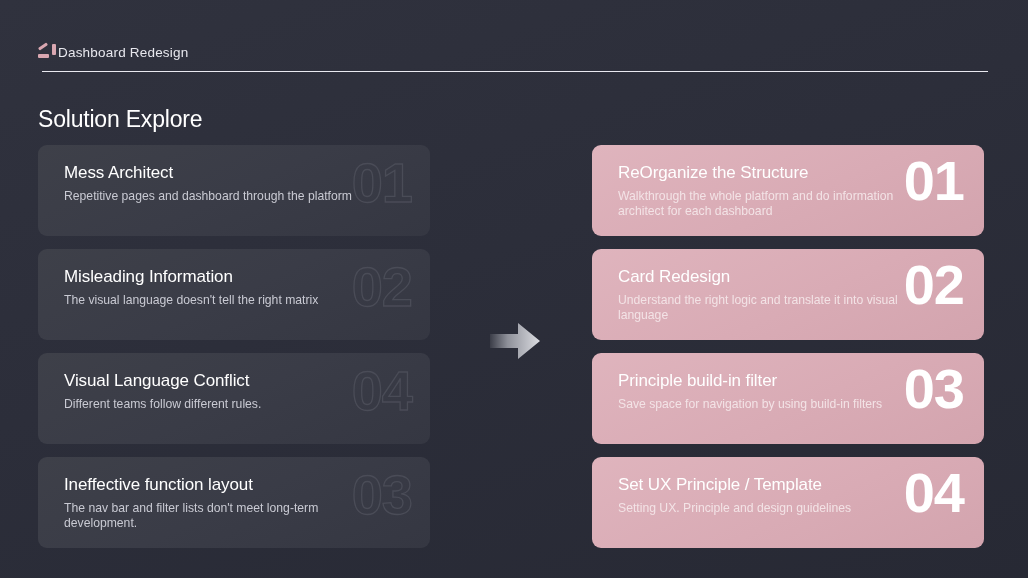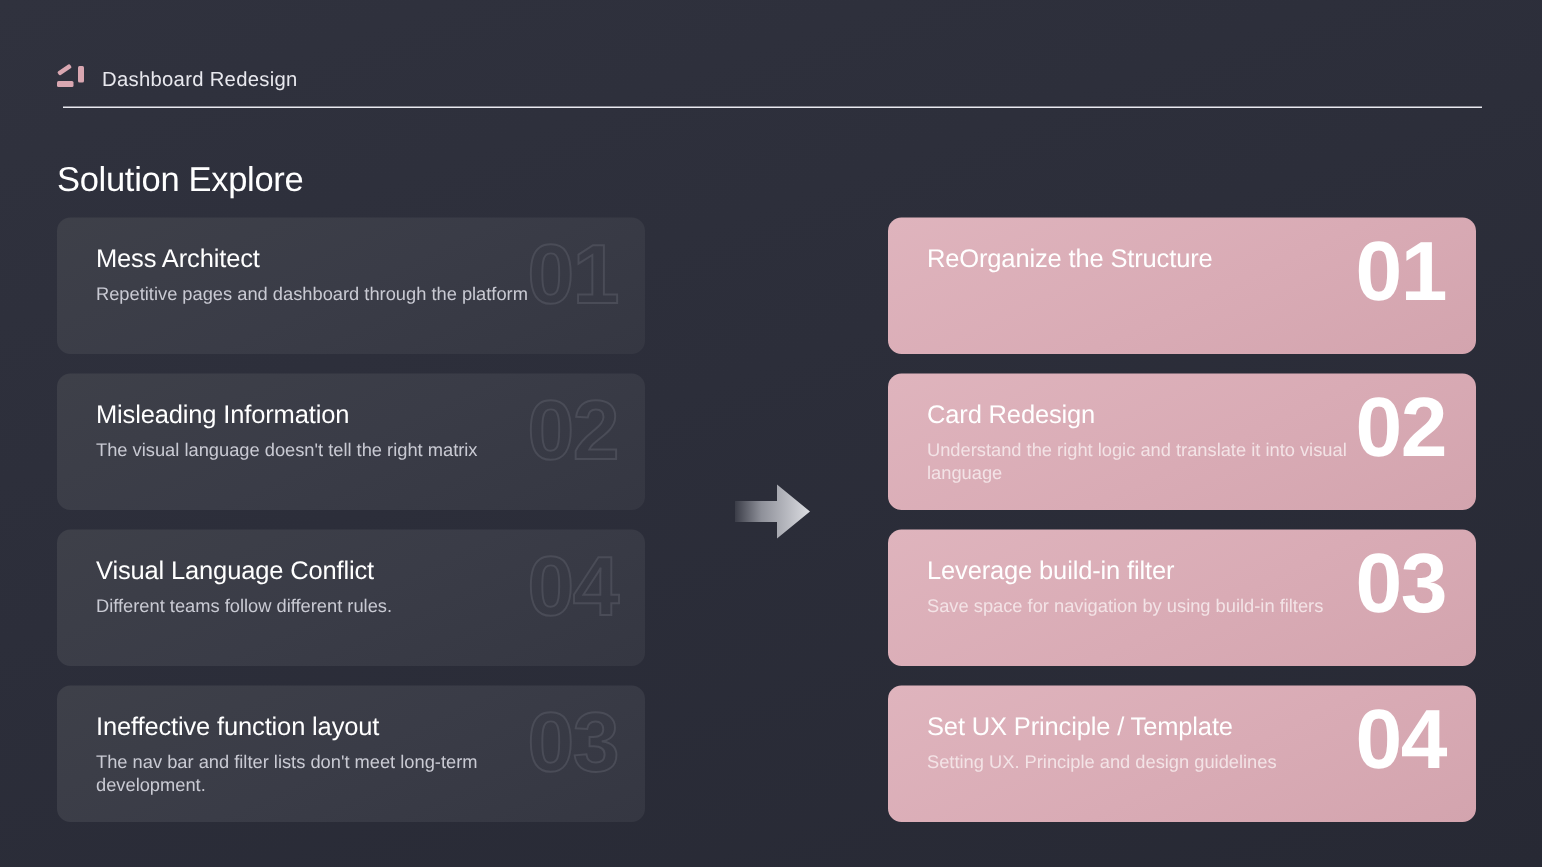--- a/index.html
+++ b/index.html
@@ -28,21 +28,20 @@
   .header {
     position: absolute;
     left: 38px;
     top: 40px;
     width: 950px;
     height: 36px;
   }
   .header-row {
     display: flex;
     align-items: center;
-    gap: 10px;
     height: 24px;
   }
   .logo-mark {
     position: relative;
     width: 20px;
     height: 16px;
     flex: 0 0 auto;
   }
   .logo-mark i {
     position: absolute;
@@ -256,31 +255,32 @@
       </defs>
       <path d="M0,12 L28,12 L28,1 L50,19 L28,37 L28,26 L0,26 Z" fill="url(#arrowgrad)"></path>
     </svg>
   </div>
 
   <div class="col col-right">
 
     <div class="card card-solution">
       <div class="card-num">01</div>
       <div class="card-title">ReOrganize the Structure</div>
+      <div class="card-desc">Walkthrough the whole platform and do information architect for each dashboard</div>
     </div>
 
     <div class="card card-solution">
       <div class="card-num">02</div>
       <div class="card-title">Card Redesign</div>
       <div class="card-desc">Understand the right logic and translate it into visual language</div>
     </div>
 
     <div class="card card-solution">
       <div class="card-num">03</div>
-      <div class="card-title">Leverage build-in filter</div>
+      <div class="card-title">Principle build-in filter</div>
       <div class="card-desc">Save space for navigation by using build-in filters</div>
     </div>
 
     <div class="card card-solution">
       <div class="card-num">04</div>
       <div class="card-title">Set UX Principle / Template</div>
       <div class="card-desc">Setting UX. Principle and design guidelines</div>
     </div>
 
   </div>

